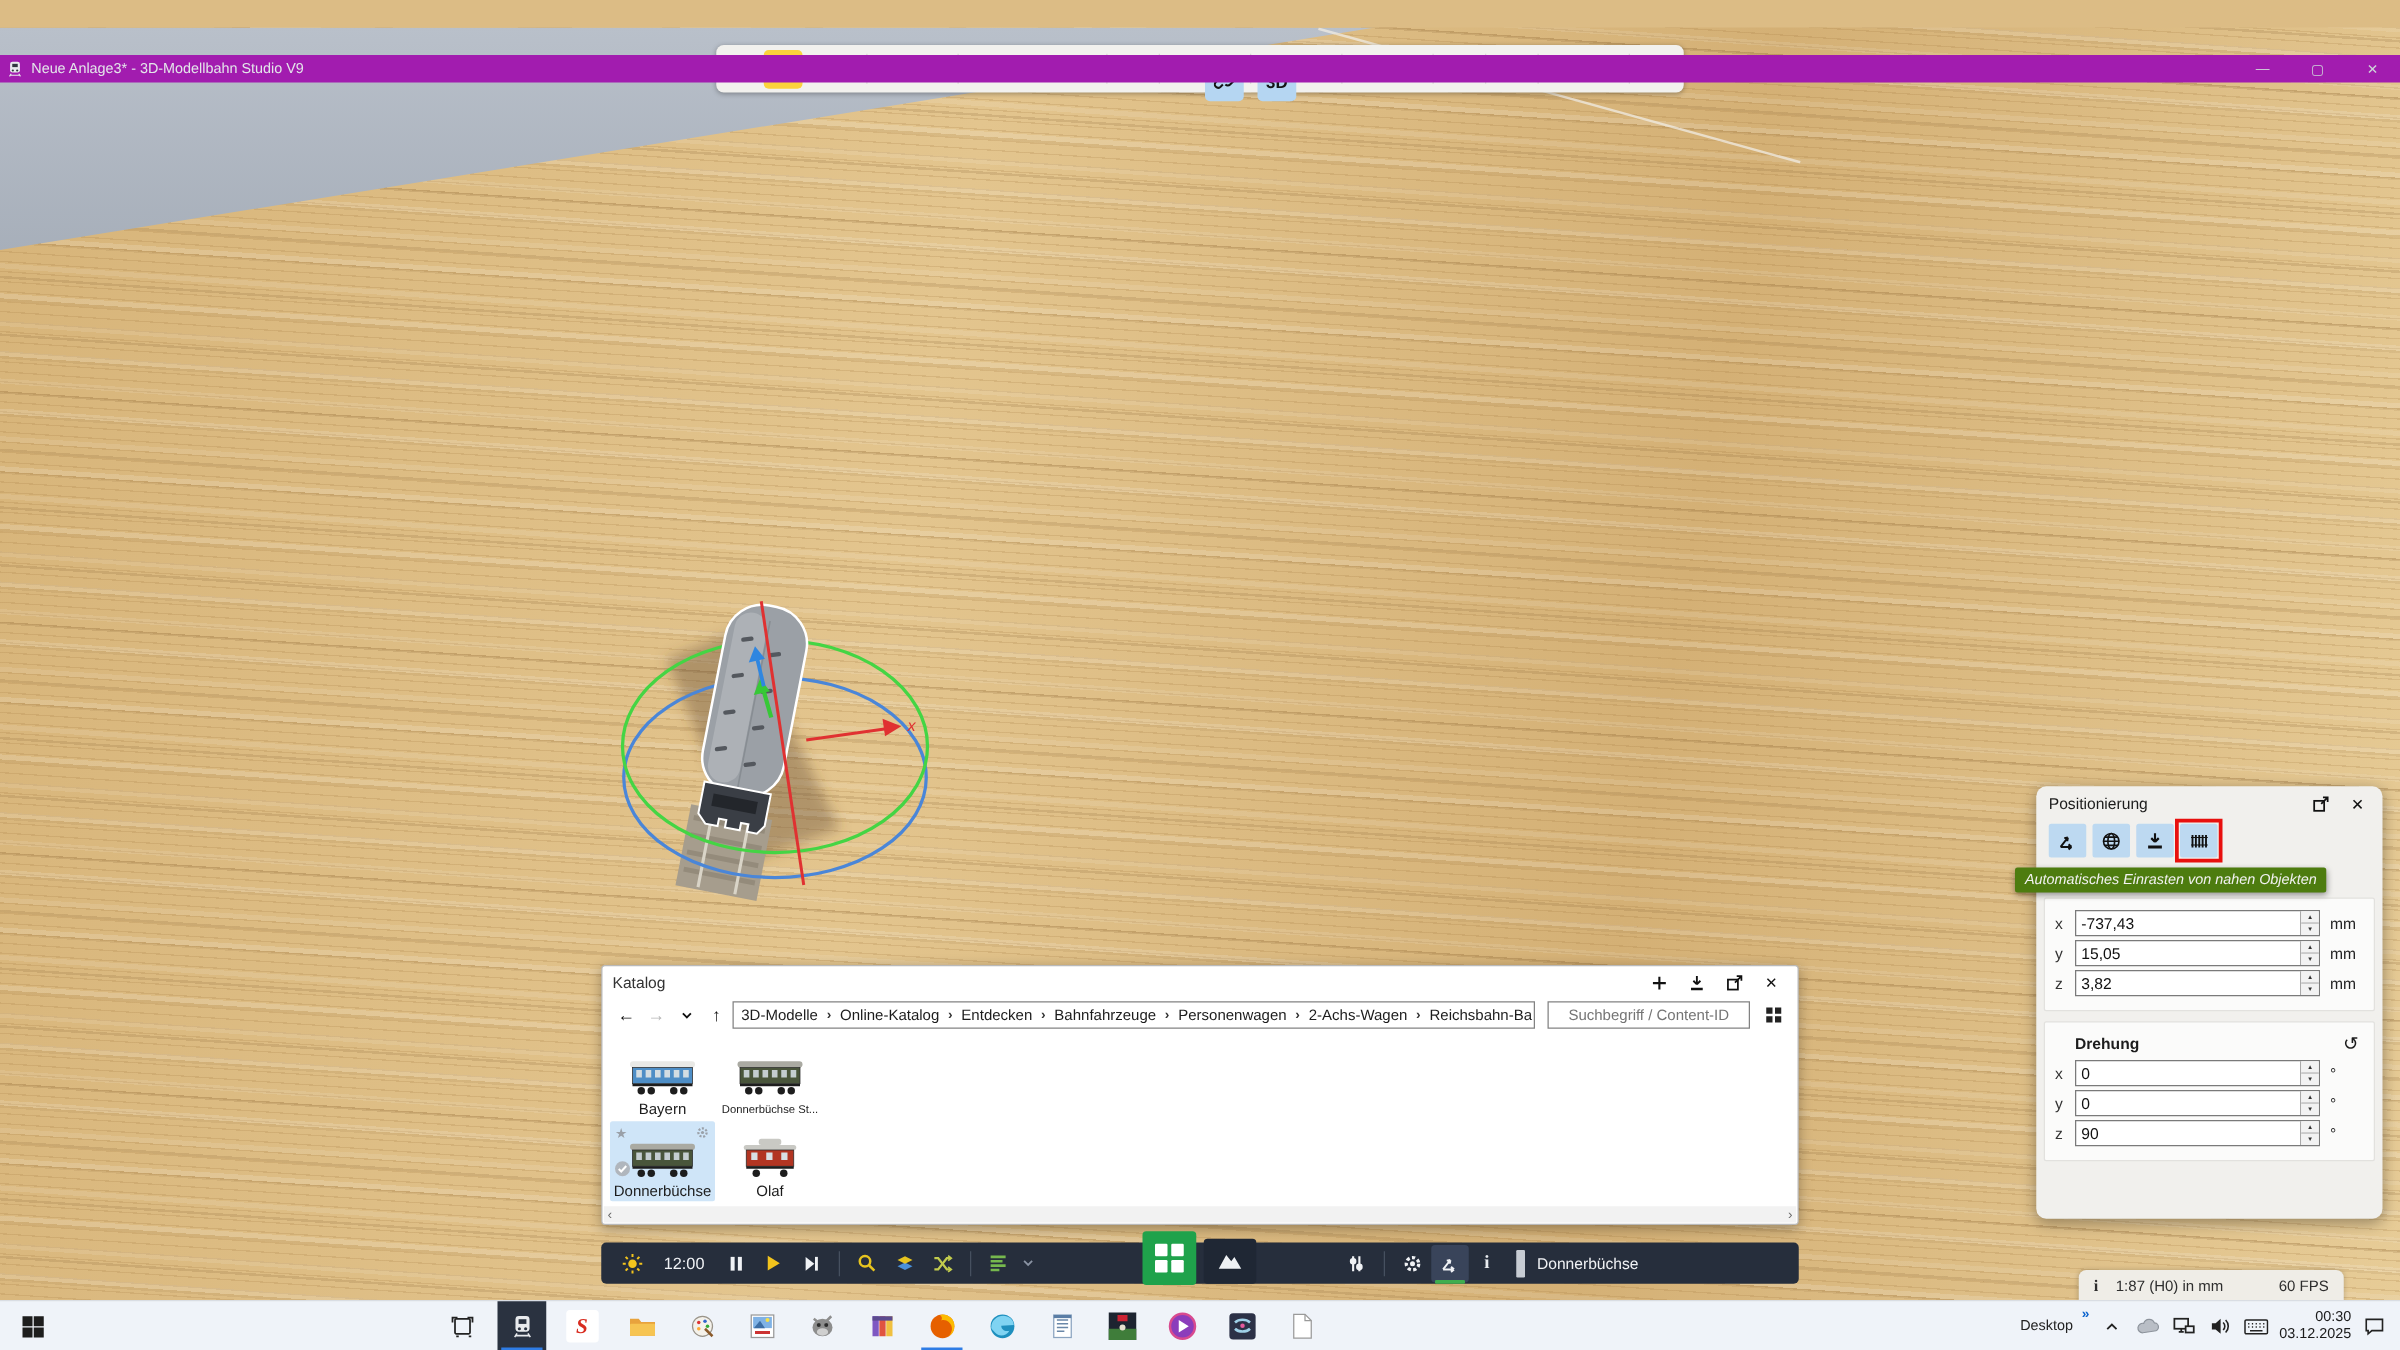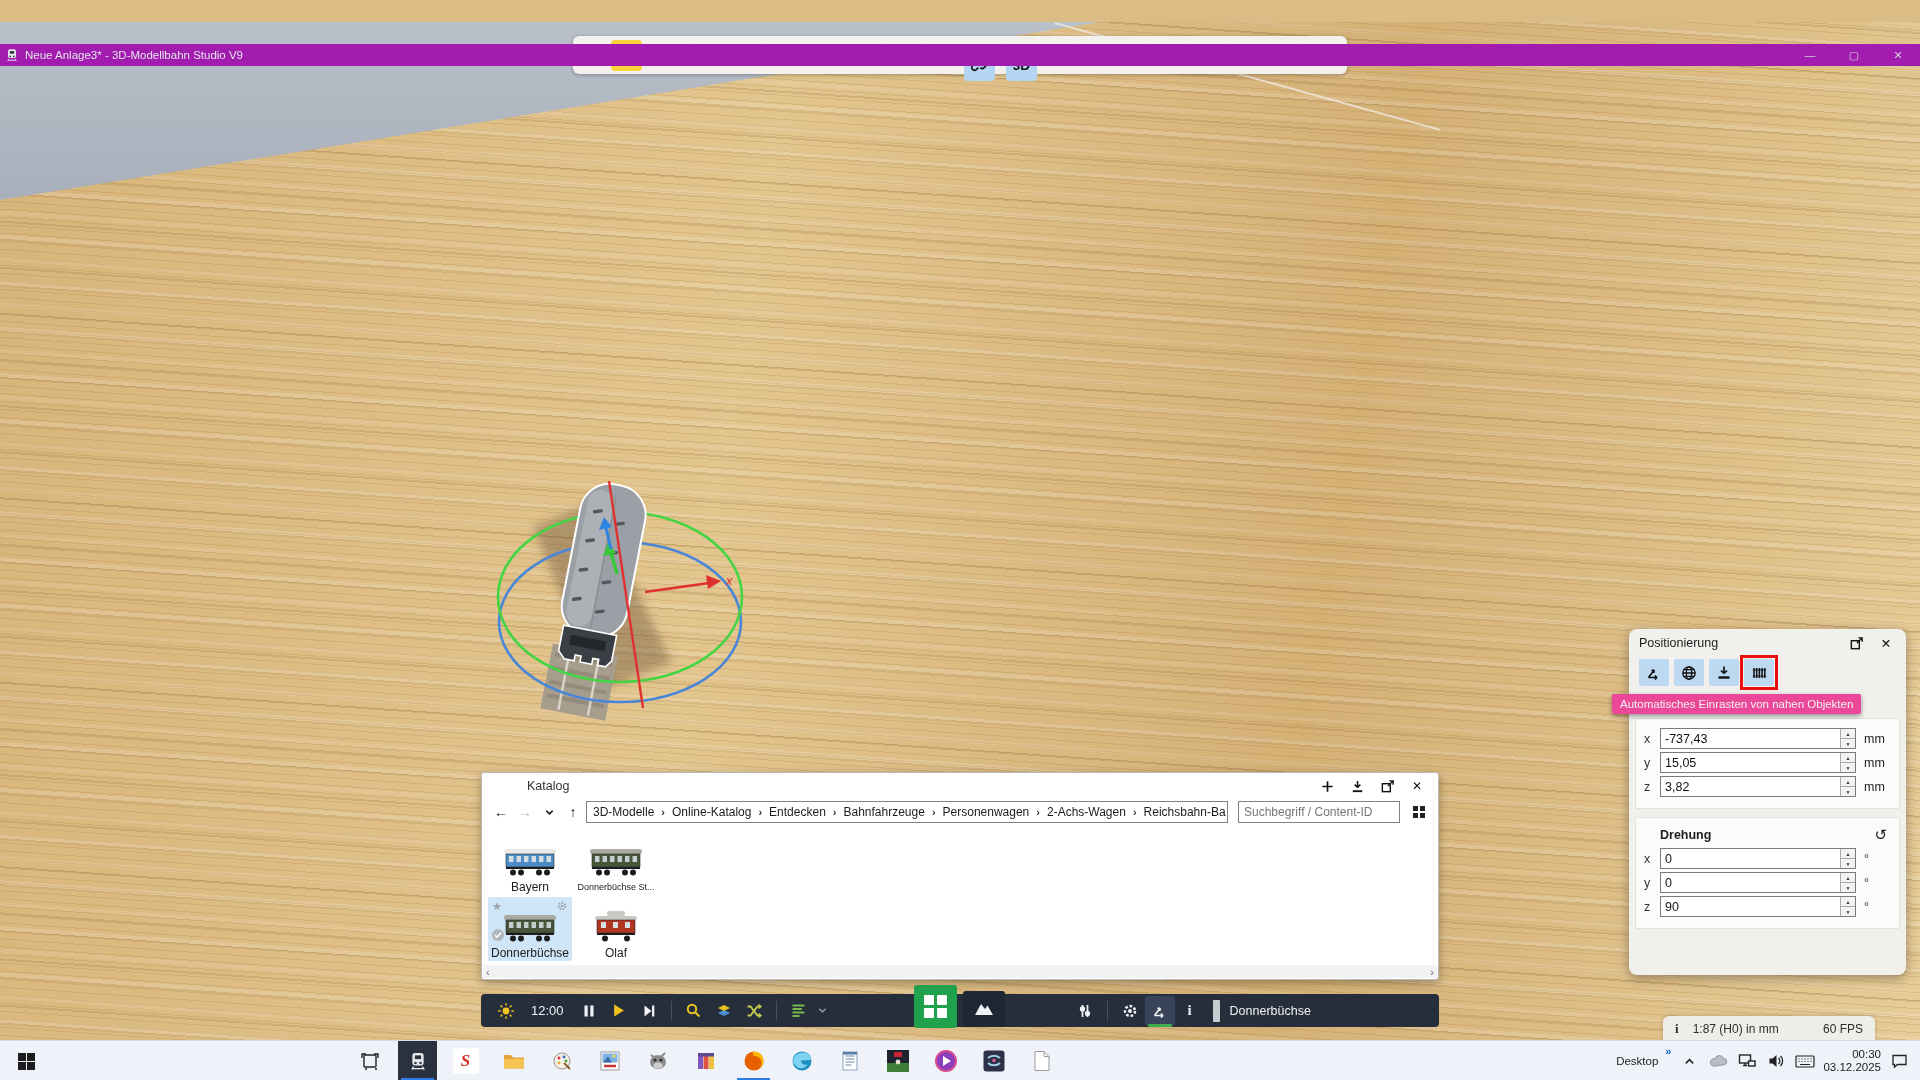--- a/index.html
+++ b/index.html
@@ -44,35 +44,35 @@
   .tb-btn.hl-blue{background:#b5d6f2;margin-top:21px;}
   .tb-btn.disabled{opacity:.32;}
   .tb-chev{width:15px;height:31px;display:flex;align-items:center;justify-content:center;flex:none;}
   .tb-sep{width:1px;height:24px;background:#d8d7d2;margin:0 5px;flex:none;}
 
   
   .katalog{position:absolute;left:481px;top:772px;width:958px;height:208px;background:#fff;
     border:1px solid #b9b9b9;border-radius:3px;box-shadow:0 3px 10px rgba(0,0,0,.3);z-index:10;
     font-size:12px;color:#222;}
   .kat-head{height:26px;display:flex;align-items:center;padding:0 8px;}
-  .kat-title{font-size:12.5px;color:#333;margin-left:37px;}
+  .kat-title{font-size:12.5px;color:#333;}
   .kat-head-btns{margin-left:auto;display:flex;align-items:center;gap:4px;}
   .kat-hbtn{width:26px;height:22px;display:flex;align-items:center;justify-content:center;color:#111;}
   .kat-nav{height:26px;display:flex;align-items:center;padding:0 8px;gap:2px;}
   .kat-nbtn{width:22px;height:22px;display:flex;align-items:center;justify-content:center;
     font-size:14px;color:#111;flex:none;}
   .kat-nbtn.disabled{opacity:.32;}
   .crumbbar{height:22px;border:1px solid #828282;display:flex;align-items:center;
     padding:0 6px;flex:1;min-width:0;white-space:nowrap;overflow:hidden;background:#fff;}
   .crumb{font-size:12px;color:#1c1c1c;flex:none;}
   .crumb.cut{max-width:86px;overflow:hidden;text-overflow:clip;}
   .crumb-sep{margin:0 7px;font-weight:bold;font-size:11px;color:#333;flex:none;}
   .crumb-refresh{margin-left:auto;flex:none;display:flex;}
   .kat-search{width:162px;height:22px;border:1px solid #828282;margin-left:8px;flex:none;
-    font-size:12px;padding:0 5px;color:#222;font-family:"Liberation Sans",sans-serif;}
+    font-size:12px;padding:0 5px;color:#222;font-family:"Liberation Sans",sans-serif;text-align:center;}
   .kat-grid-ico{width:22px;height:22px;margin-left:6px;display:flex;align-items:center;
     justify-content:center;flex:none;}
   .kat-items{position:absolute;left:6px;top:58px;display:grid;
     grid-template-columns:84px 84px;grid-auto-rows:64px;gap:2px;}
   .tile{position:relative;display:flex;flex-direction:column;align-items:center;
     justify-content:flex-end;padding-bottom:1px;border-radius:2px;}
   .tile.selected{background:#cfe5f8;}
   .tile-label{font-size:12px;color:#1c1c1c;line-height:14px;max-width:82px;
     white-space:nowrap;overflow:hidden;}
   .tile-label.small{font-size:9px;}
@@ -101,23 +101,23 @@
     display:flex;align-items:stretch;}
   .spinbox input{border:0;outline:none;flex:1;min-width:0;font-size:12.5px;padding:0 4px;
     font-family:"Liberation Sans",sans-serif;color:#111;background:transparent;}
   .spin{width:15px;display:flex;flex-direction:column;border-left:1px solid #a9a9a9;}
   .spin span{flex:1;display:flex;align-items:center;justify-content:center;font-size:5px;
     color:#333;background:#f2f2f2;}
   .spin span:first-child{border-bottom:1px solid #a9a9a9;}
   .pos-unit{margin-left:8px;font-size:12.5px;color:#222;}
   .card-title{font-weight:bold;font-size:12.5px;margin:2px 0 4px 16px;display:flex;align-items:center;}
   .rot-reset{margin-left:auto;margin-right:4px;font-size:15px;font-weight:normal;}
-  .tooltip{position:absolute;left:1612px;top:694px;height:20px;background:#ec4899;color:#f2f2f2;
+  .tooltip{position:absolute;left:1612px;top:694px;height:20px;background:#4d7c0f;color:#f2f2f2;
     font-size:11.5px;display:flex;align-items:center;padding:0 8px;border-radius:2px;
-    box-shadow:0 2px 5px rgba(0,0,0,.4);z-index:30;white-space:nowrap;}
+    box-shadow:0 2px 5px rgba(0,0,0,.4);z-index:30;white-space:nowrap;font-style:italic;}
 
   
   .playbar{position:absolute;left:481px;top:994px;width:958px;height:33px;background:#262e3c;
     border-radius:4px;z-index:10;display:flex;align-items:center;padding:0 10px;color:#e8ebef;}
   .pb-btn{width:30px;height:30px;display:flex;align-items:center;justify-content:center;flex:none;}
   .pb-time{font-size:13px;color:#f0f2f5;margin:0 10px;flex:none;}
   .pb-sep{width:1px;height:20px;background:#46505f;margin:0 7px;flex:none;}
   .pb-spacer{width:238px;flex:none;}
   .pb-btn.hl{background:#39445a;border-radius:3px;position:relative;}
   .pb-btn.hl::after{content:"";position:absolute;left:3px;right:3px;bottom:-1px;height:3px;

